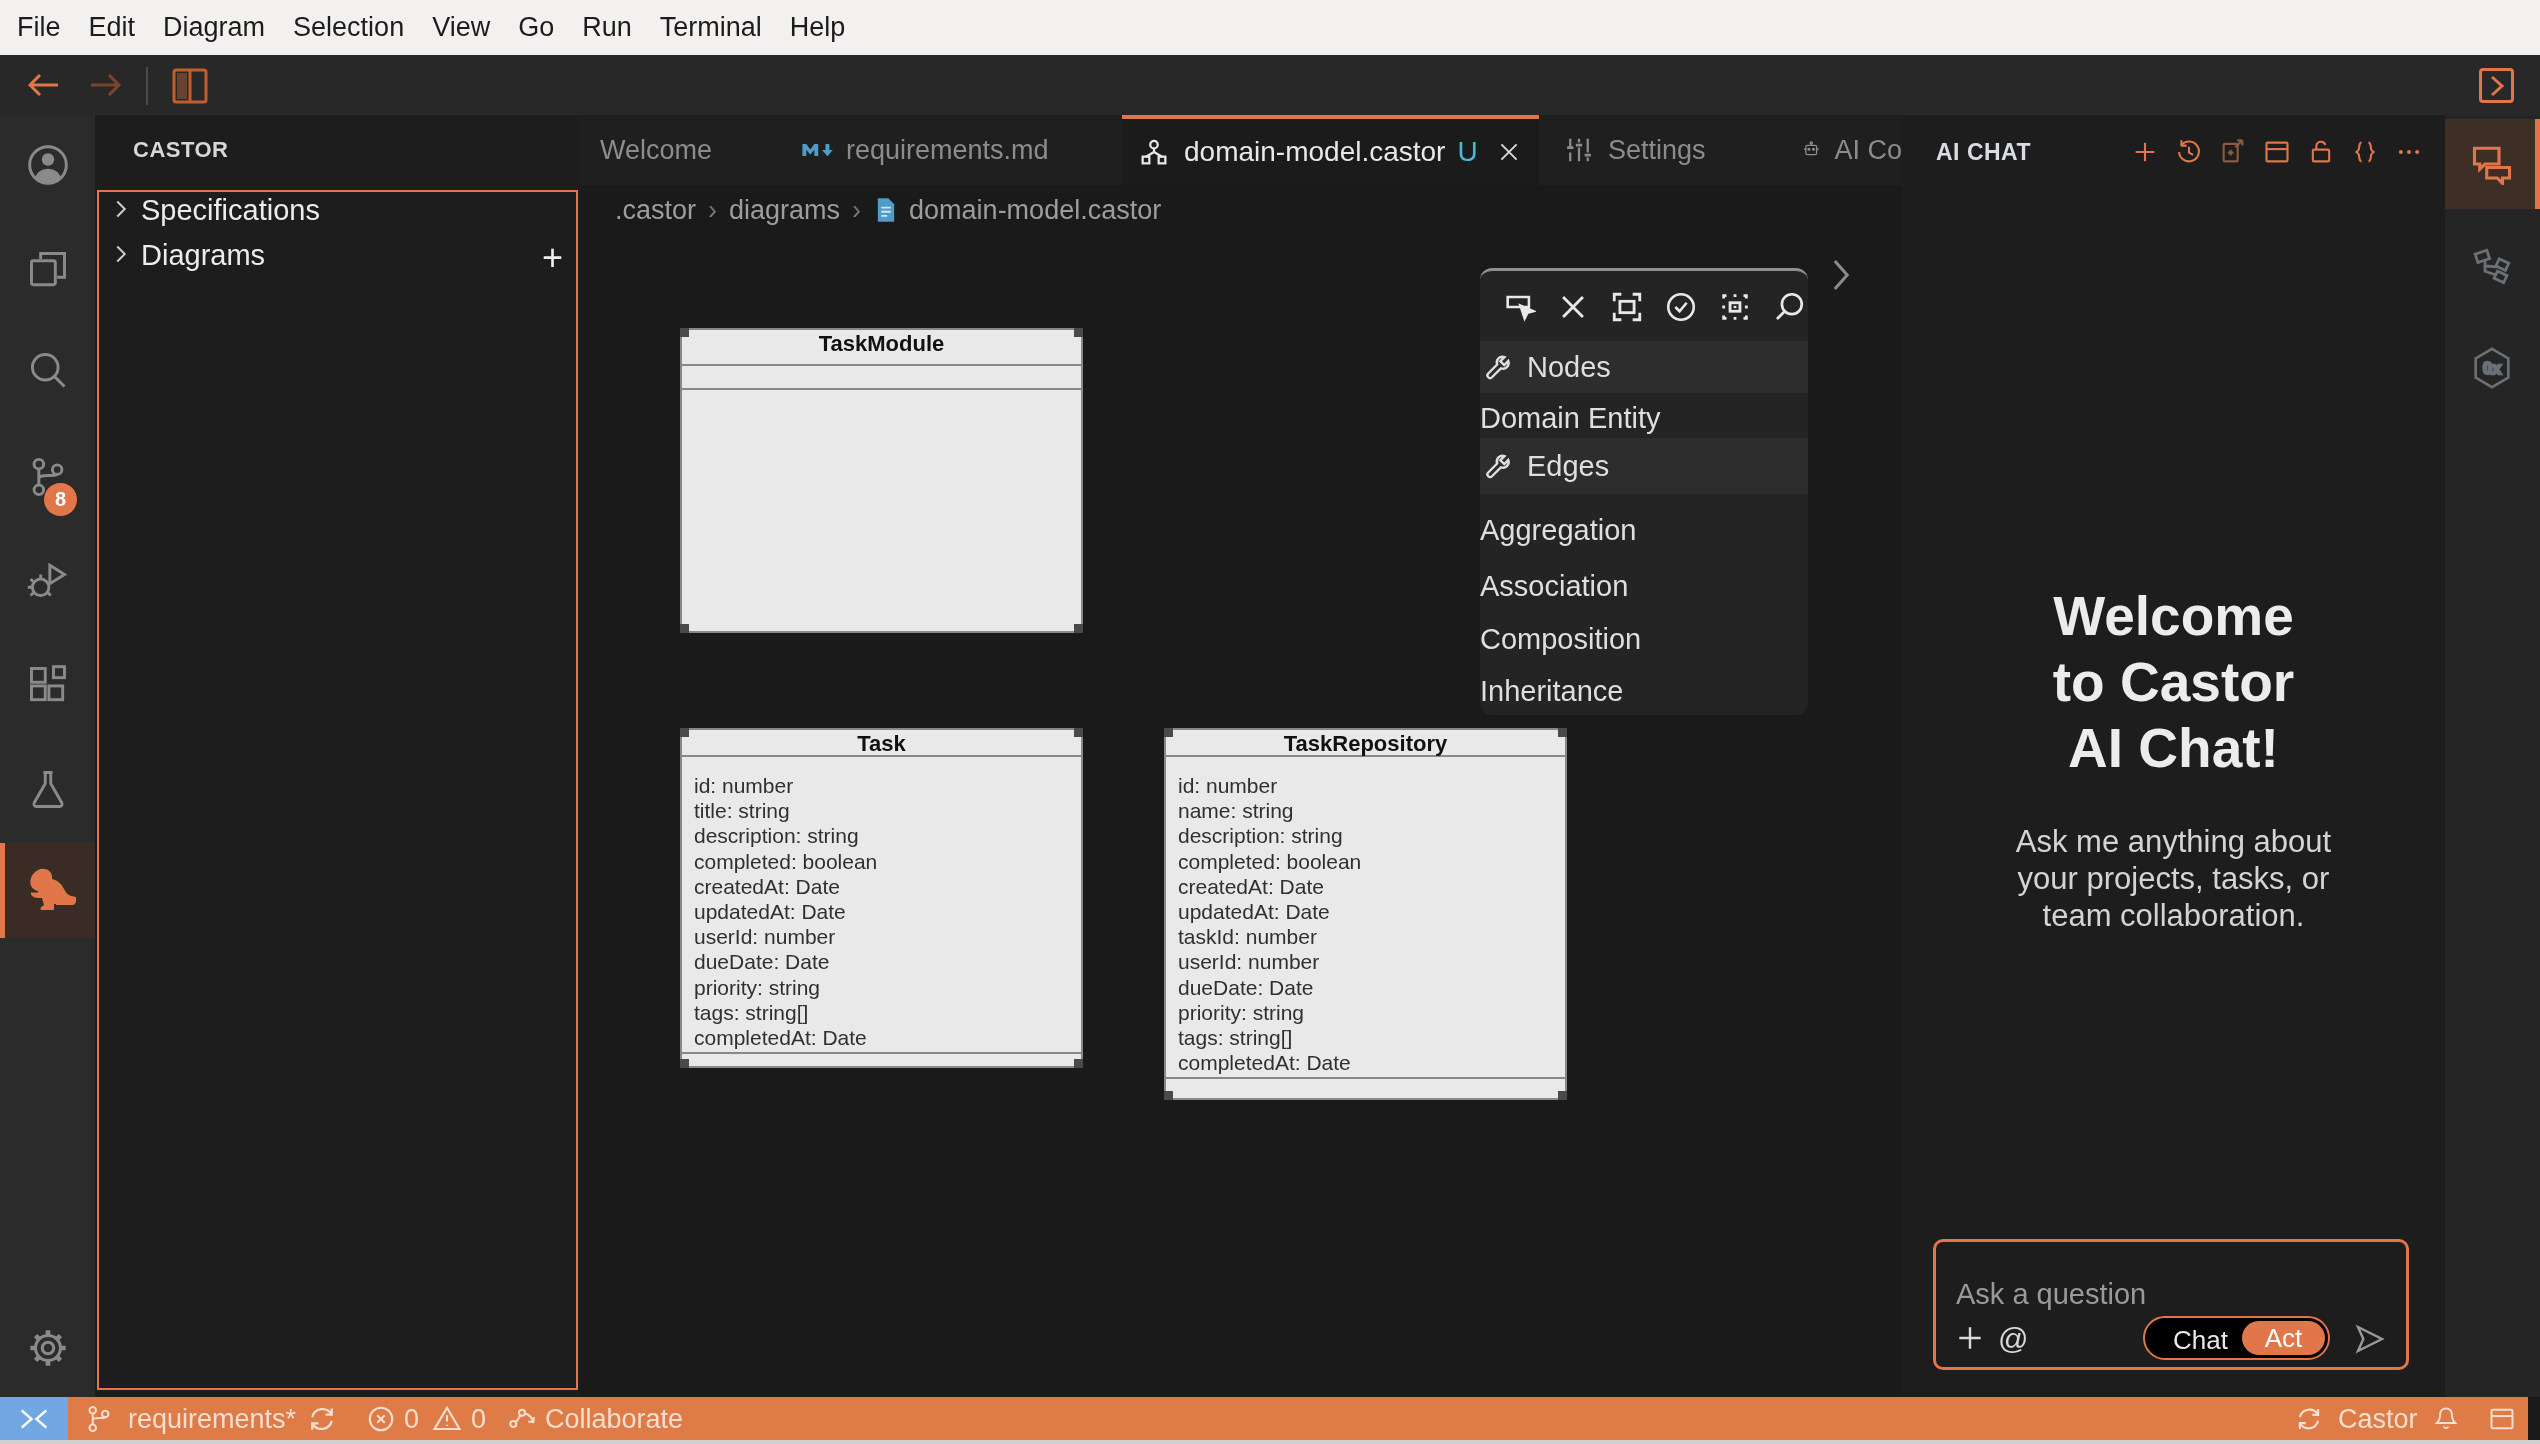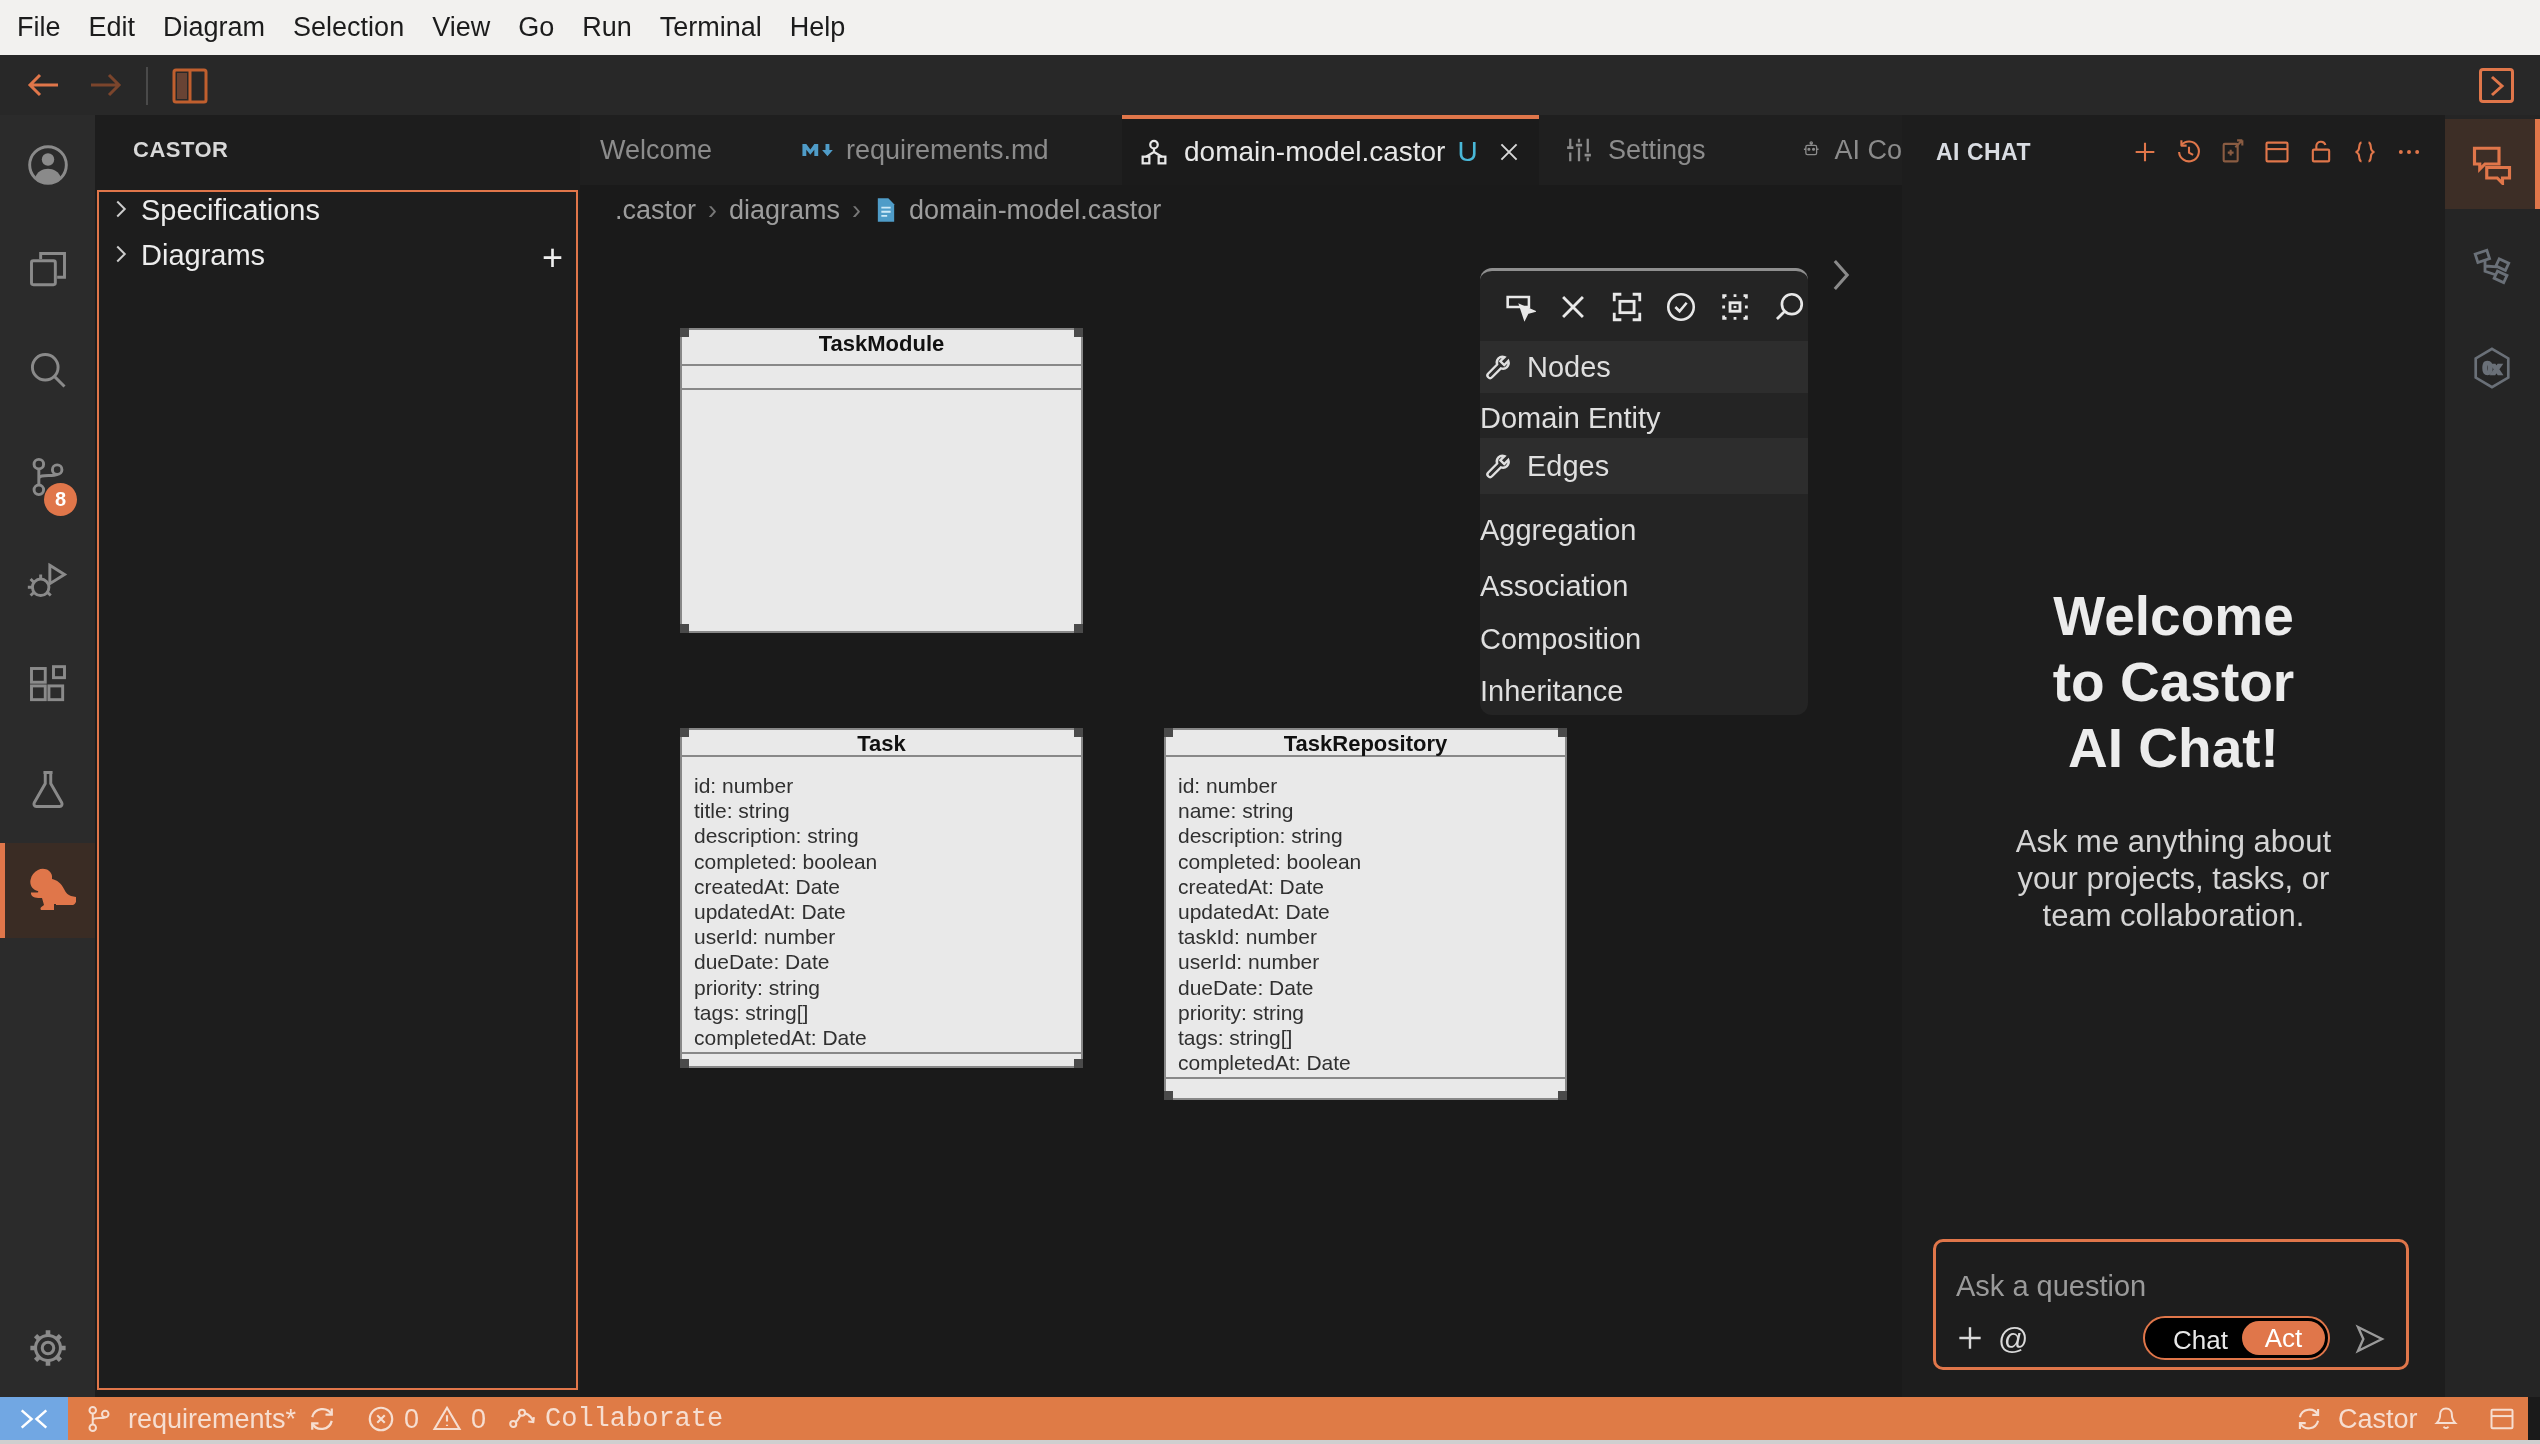--- a/index.html
+++ b/index.html
@@ -290,21 +290,21 @@
     </svg>
     <svg width="28" height="28" viewBox="0 0 24 24" style="margin-left:16px;" fill="#e0764a" stroke="none">
       <circle cx="5" cy="12" r="1.7"></circle>
         <circle cx="12" cy="12" r="1.7"></circle>
         <circle cx="19" cy="12" r="1.7"></circle>
     </svg>
   </div>
   <div style="position:absolute;left:0;top:468px;width:543px;text-align:center;color:#ececec;font-size:55px;font-weight:bold;line-height:66px;">Welcome<br>to Castor<br>AI Chat!</div>
   <div style="position:absolute;left:0;top:708px;width:543px;text-align:center;color:#d4d4d4;font-size:31px;line-height:37px;">Ask me anything about<br>your projects, tasks, or<br>team collaboration.</div>
   <div style="position:absolute;left:31px;top:1124px;width:476px;height:131px;border:3px solid #e0764a;border-radius:10px;">
-    <div style="position:absolute;left:20px;top:28px;font-size:29px;color:#9a9a9a;">Ask a question</div>
+    <div style="position:absolute;left:20px;top:36px;font-size:29px;color:#9a9a9a;">Ask a question</div>
     <svg width="32" height="32" viewBox="0 0 24 24" style="position:absolute;left:18px;top:80px;" fill="none" stroke="#dadada" stroke-width="1.8">
       <path d="M12 4 V20 M4 12 H20"></path>
     </svg>
     <div style="position:absolute;left:62px;top:80px;font-size:30px;color:#dadada;">@</div>
     <div style="position:absolute;left:207px;top:74px;width:187px;height:44px;border:2px solid #e0764a;border-radius:22px;background:#000000;">
       <span style="position:absolute;left:28px;top:7px;font-size:26px;color:#e8e8e8;">Chat</span>
       <div style="position:absolute;right:3px;top:3px;width:83px;height:34px;background:#e0764a;border-radius:17px;color:#fff;font-size:26px;text-align:center;line-height:34px;">Act</div>
     </div>
     <svg width="32" height="30" viewBox="0 0 24 22" style="position:absolute;left:418px;top:82px;" fill="none" stroke="#9a9a9a" stroke-width="1.8">
       <path d="M3 2 L21 11 L3 20 L7 11 Z"></path>
@@ -354,21 +354,21 @@
     <path d="M12 3 L22 20 H2 Z"></path>
     <path d="M12 9 V14 M12 16.5 V17.5"></path>
   </svg>
   <div style="position:absolute;left:471px;top:7px;">0</div>
   <svg width="32" height="30" viewBox="0 0 24 24" style="position:absolute;left:506px;top:7px;" fill="none" stroke="#f6ded1" stroke-width="1.7">
     <circle cx="5" cy="16" r="2.4"></circle>
     <circle cx="12" cy="7" r="2.4"></circle>
     <path d="M7 14.5 C9 13 10 10 10.8 9 M14.4 7.5 C18 8.5 20 11 21 14"></path>
     <path d="M21.5 10.5 L21 14.5 L17 14"></path>
   </svg>
-  <div style="position:absolute;left:545px;top:7px;font-family:Liberation Mono, monospace;">Collaborate</div>
+  <div style="position:absolute;left:545px;top:7px;">Collaborate</div>
   <svg width="28" height="28" viewBox="0 0 24 24" style="position:absolute;left:2295px;top:8px;" fill="none" stroke="#f6ded1" stroke-width="1.8">
     <path d="M19.8 8.5 A8.4 8.4 0 0 0 4.2 10.5 M4.2 15.5 A8.4 8.4 0 0 0 19.8 13.5"></path>
     <path d="M19.8 3.5 V8.5 H14.8 M4.2 20.5 V15.5 H9.2"></path>
   </svg>
   <div style="position:absolute;left:2338px;top:7px;">Castor</div>
   <svg width="28" height="28" viewBox="0 0 24 24" style="position:absolute;left:2432px;top:8px;" fill="none" stroke="#f6ded1" stroke-width="1.7">
     <path d="M12 3 C8.5 3 7 5.5 7 8 C7 13 5 14.5 4 15.5 H20 C19 14.5 17 13 17 8 C17 5.5 15.5 3 12 3 Z"></path>
     <path d="M10 18.5 A2.2 2.2 0 0 0 14 18.5"></path>
   </svg>
   <svg width="28" height="28" viewBox="0 0 24 24" style="position:absolute;left:2488px;top:8px;" fill="none" stroke="#f6ded1" stroke-width="1.7">

